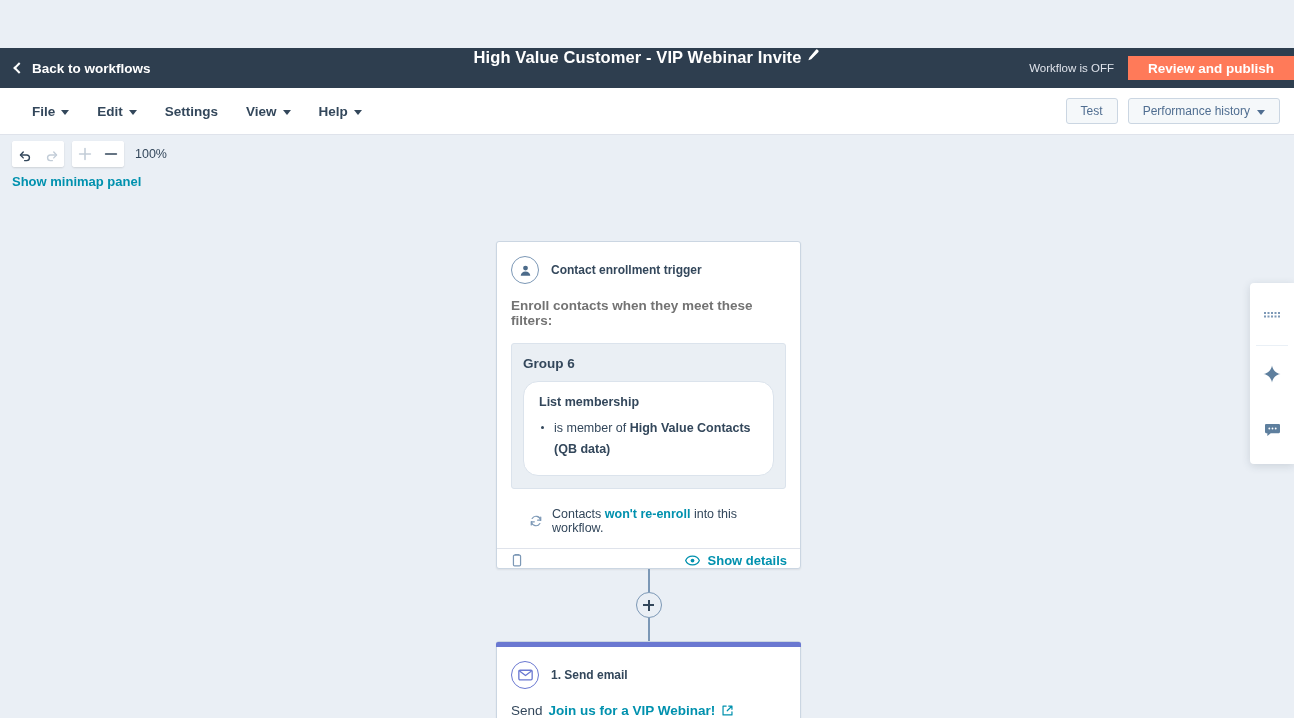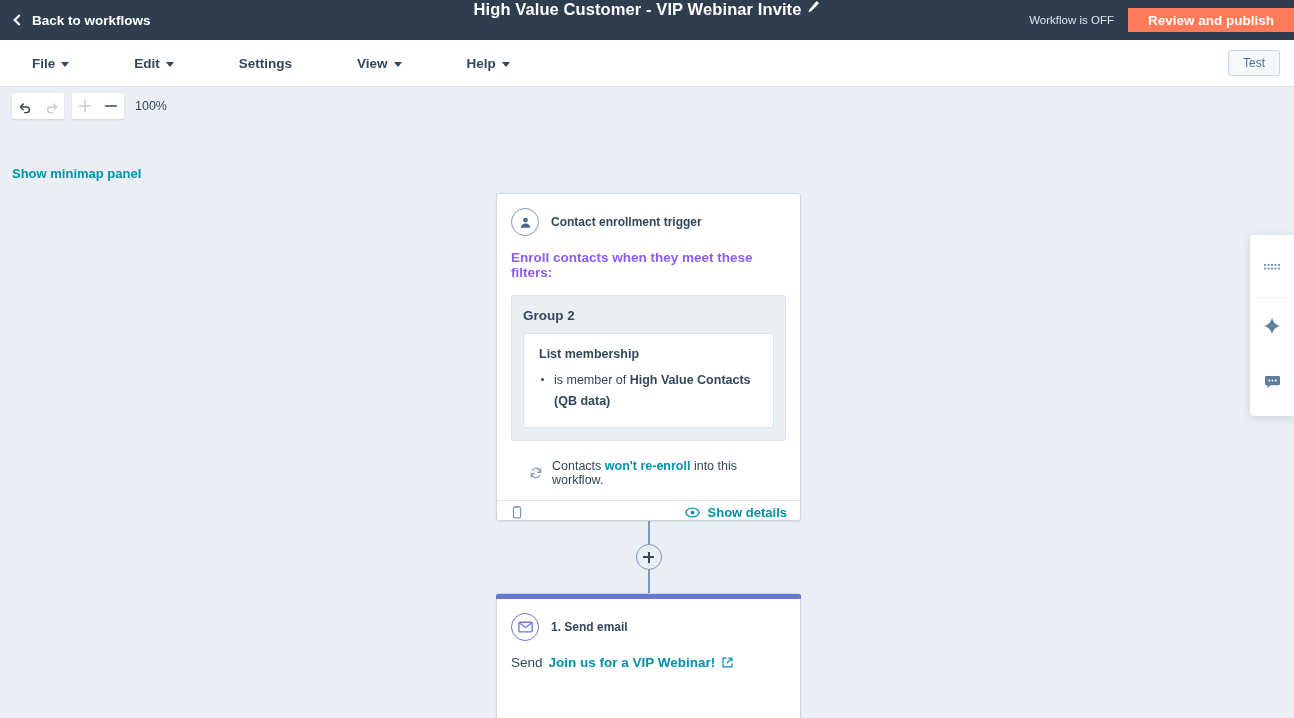--- a/index.html
+++ b/index.html
@@ -11,20 +11,21 @@
   }
 
   
   .topbar {
     position: relative;
     height: 40px;
     background: #2e3e4f;
     display: flex;
     align-items: center;
     color: #fff;
+    margin-top: 48px;
   }
   .back-link {
     display: flex; align-items: center; gap: 8px;
     padding-left: 15px;
     font-size: 13.5px; font-weight: bold; color: #ffffff;
     cursor: pointer;
   }
   .chev-left {
     display: inline-block;
     width: 8px; height: 8px;
@@ -59,21 +60,20 @@
     font-family: inherit;
   }
 
   
   .menubar {
     height: 47px;
     background: #fff;
     border-bottom: 1px solid #dfe3eb;
     display: flex; align-items: center;
     padding: 0 14px 0 18px;
-    gap: 37px;
   }
   .menu-item {
     display: flex; align-items: center; gap: 6px;
     font-size: 13.5px; font-weight: bold; color: #33475b;
     padding: 6px 14px; cursor: pointer; border-radius: 3px;
   }
   .caret {
     width: 0; height: 0;
     border-left: 4px solid transparent;
     border-right: 4px solid transparent;
@@ -114,21 +114,21 @@
     display: flex; align-items: center; justify-content: center;
     cursor: pointer; background: #fff; border: none;
     color: #33475b;
   }
   .zt-btn.disabled { color: #c3cdd8; cursor: default; }
   .zoom-pct {
     margin-left: 11px; font-size: 12.5px; color: #33475b;
   }
   .minimap-link {
     position: absolute; left: 12px; top: 39px;
-    font-size: 13px; font-weight: bold; color: #0091ae; cursor: pointer; margin-top: 40px;
+    font-size: 13px; font-weight: bold; color: #0091ae; cursor: pointer;
   }
 
   
   .flow {
     position: absolute;
     left: 496px; top: 0;
     width: 305px;
   }
   .card {
     background: #fff;
@@ -152,35 +152,35 @@
     border: 1.5px solid #7c98b6;
     display: flex; align-items: center; justify-content: center;
     flex: none;
   }
   .circ-icon.purple { border-color: #6a78d1; }
   .card-head-title {
     font-size: 12px; font-weight: bold; color: #33475b;
   }
   .card-body { padding: 14px 14px 0 14px; }
   .filters-label {
-    font-size: 13.5px; font-weight: bold; color: #8b5cf6;
+    font-size: 13.5px; font-weight: bold; color: #737373;
   }
   .group-box {
     margin-top: 15px;
     background: #eaeff4;
     border: 1px solid #dbe3ec;
     border-radius: 3px;
     padding: 12px 11px;
   }
   .group-title {
     font-size: 13.5px; font-weight: bold; color: #33475b;
     margin-bottom: 10px;
   }
   .filter-box {
-    background: #fff; border: 1px solid #dbe3ec; border-radius: 3px;
+    background: #fff; border: 1px solid #dbe3ec; border-radius: 15px;
     padding: 13px 15px 16px 15px;
   }
   .filter-prop {
     font-size: 12.5px; font-weight: bold; color: #33475b;
     margin-bottom: 9px;
   }
   .filter-list { list-style: none; }
   .filter-list li {
     position: relative;
     padding-left: 15px;
@@ -308,20 +308,24 @@
     <span class="caret"></span>
   </div>
   <div class="menu-item">
     <span>Help</span>
     <span class="caret"></span>
   </div>
 
   <div class="menubar-right">
     <button class="ghost-btn">
       <span>Test</span>
+    </button>
+    <button class="ghost-btn">
+      <span>Performance history</span>
+      <span class="caret"></span>
     </button>
   </div>
 </div>
 
 <div class="canvas">
 
   <div class="zoom-tools">
     <div class="zt-group">
       <button class="zt-btn">
         <svg width="15" height="15" viewBox="0 0 16 16" fill="none">
@@ -363,21 +367,21 @@
             <path d="M2.9 13.6c0-2.9 2.3-4.6 5.1-4.6s5.1 1.7 5.1 4.6z" fill="#4c6b8a"></path>
           </svg>
         </span>
         <span class="card-head-title">Contact enrollment trigger</span>
       </div>
 
       <div class="card-body">
         <div class="filters-label">Enroll contacts when they meet these filters:</div>
 
         <div class="group-box">
-          <div class="group-title">Group 2</div>
+          <div class="group-title">Group 6</div>
           <div class="filter-box">
             <div class="filter-prop">List membership</div>
             <ul class="filter-list">
               <li>
                 <span>is member of </span><b>High Value Contacts (QB data)</b>
               </li>
             </ul>
           </div>
         </div>
       </div>

